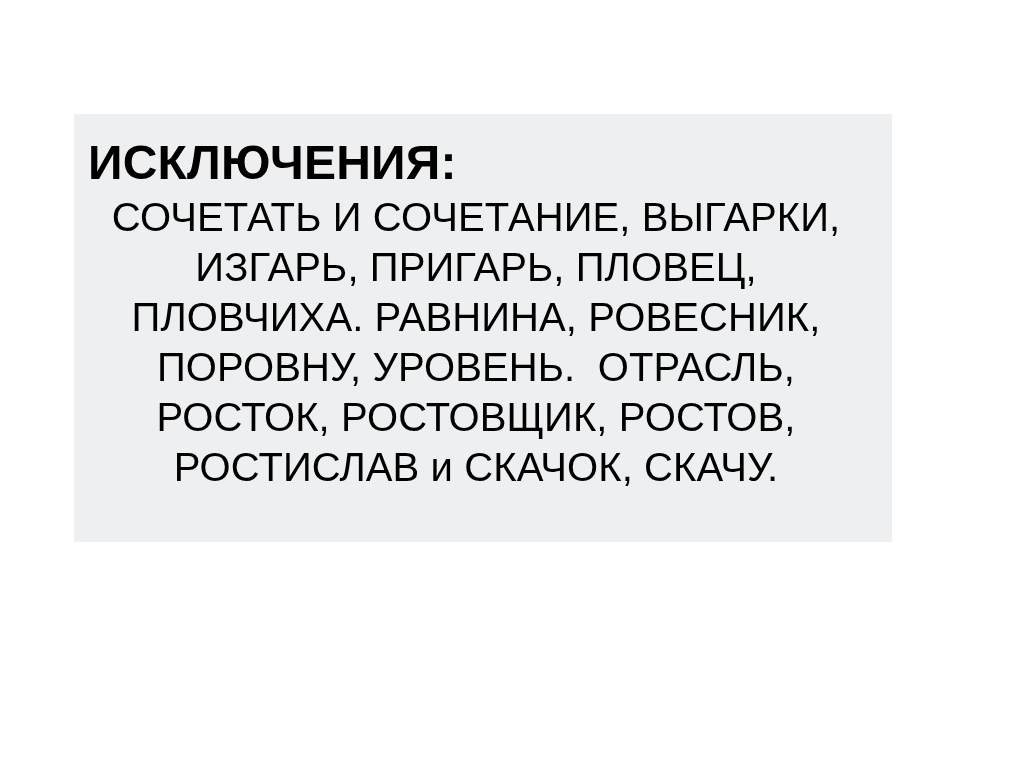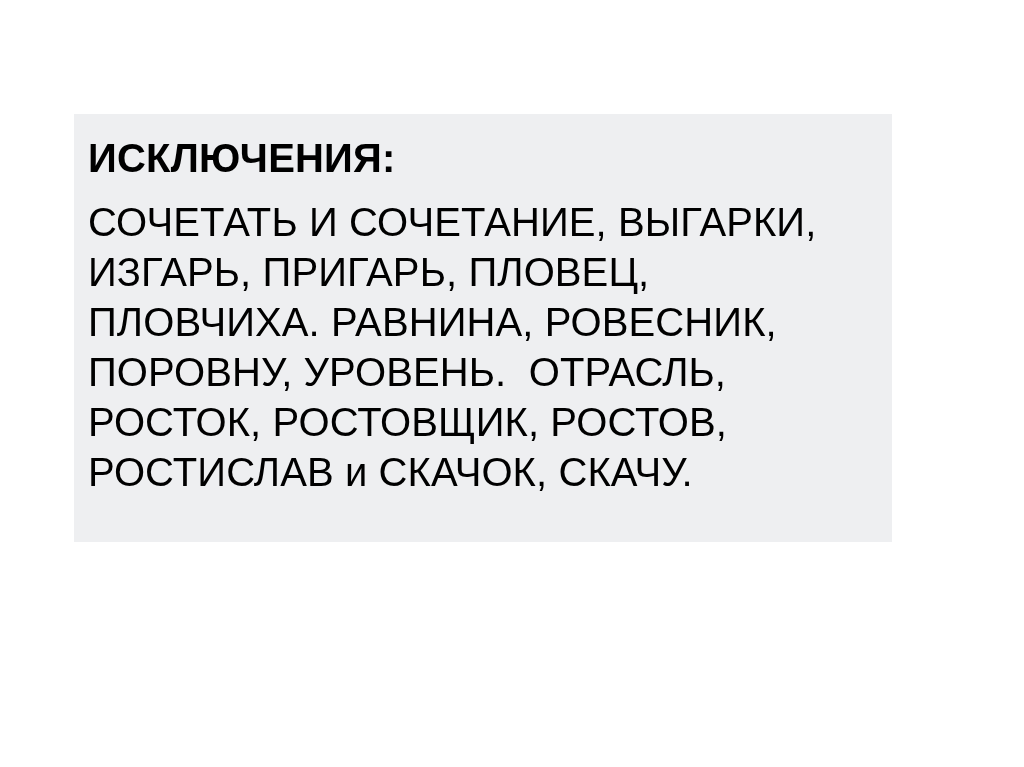--- a/index.html
+++ b/index.html
@@ -23,36 +23,37 @@
     position: absolute;
     left: 74px;
     top: 114px;
     width: 818px;
     height: 428px;
     background: #eeeff1;
     box-sizing: border-box;
     padding: 22px 28px 0 14px;
   }
   .heading {
-    font-size: 40px;
+    font-size: 48px;
     font-weight: bold;
     color: #000000;
     line-height: 1.12;
     letter-spacing: 0.2px;
-    margin: 0 0 16px 0;
+    margin: 0 0 2px 0;
     white-space: pre-wrap;
   }
   .body-text {
     font-size: 40px;
     font-weight: normal;
     color: #000000;
     line-height: 1.25;
     letter-spacing: 0.1px;
     margin: 0;
     white-space: pre-wrap;
+    text-align: center;
   }
 </style>
 </head>
 <body>
 
 <div class="slide">
   <div class="content-panel">
     <p class="heading">ИСКЛЮЧЕНИЯ:</p>
     <p class="body-text">СОЧЕТАТЬ И СОЧЕТАНИЕ, ВЫГАРКИ, ИЗГАРЬ, ПРИГАРЬ, ПЛОВЕЦ, ПЛОВЧИХА. РАВНИНА, РОВЕСНИК, ПОРОВНУ, УРОВЕНЬ.  ОТРАСЛЬ, РОСТОК, РОСТОВЩИК, РОСТОВ, РОСТИСЛАВ и СКАЧОК, СКАЧУ.</p>
   </div>

